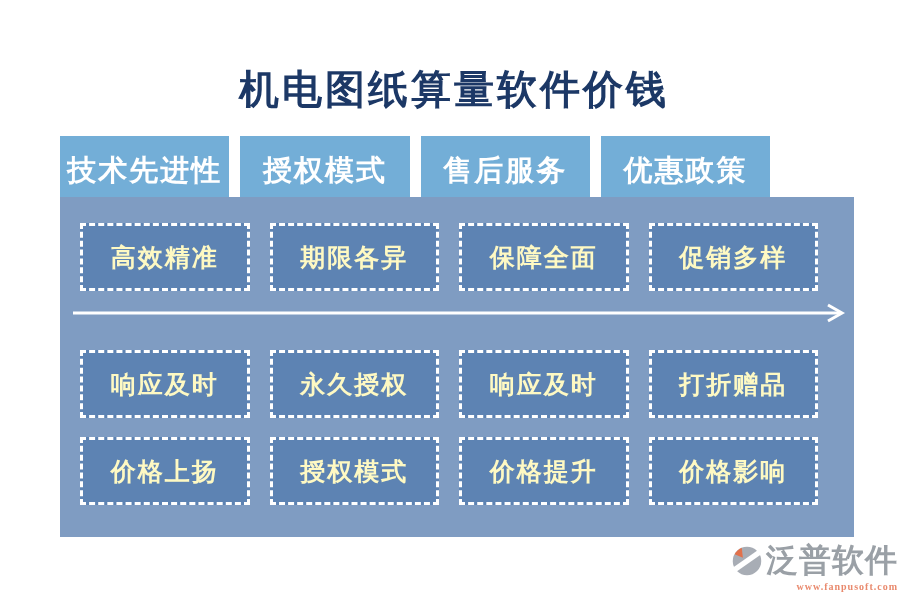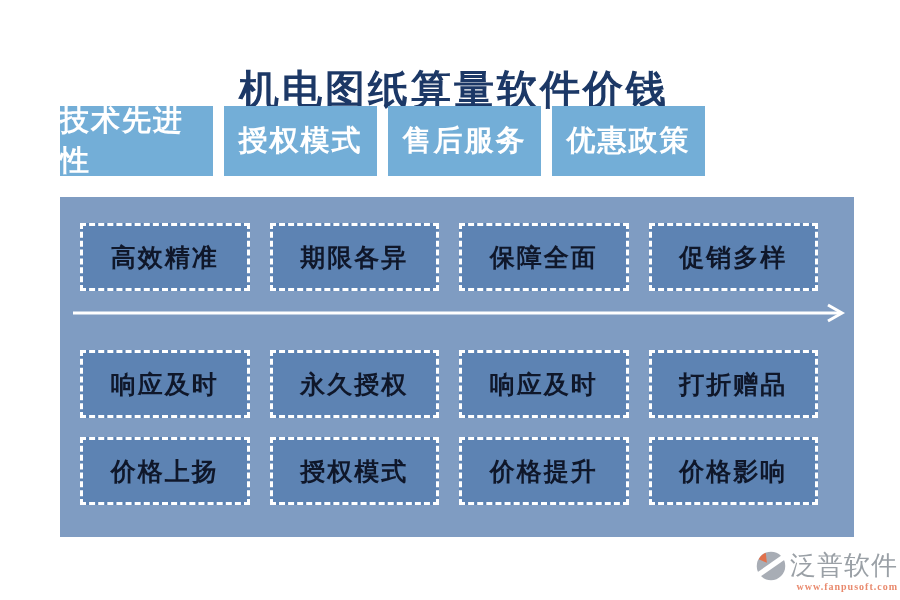--- a/index.html
+++ b/index.html
@@ -20,21 +20,21 @@
     text-align: center;
     font-size: 40px;
     font-weight: bold;
     letter-spacing: 3px;
     color: #1c3866;
   }
 
   
   .tabs {
     position: absolute;
-    top: 106px; left: 60px; width: 645px; height: 70px;
+    top: 136px; left: 60px; width: 710px; height: 70px;
     display: flex;
     gap: 11px;
   }
   .tab {
     flex: 1;
     background: #73aed7;
     color: #ffffff;
     display: flex;
     align-items: center;
     justify-content: center;
@@ -59,21 +59,21 @@
     gap: 20px;
   }
   .row-1 { top: 26px; }
   .row-2 { top: 153px; }
   .row-3 { top: 240px; }
   .box {
     flex: 1;
     background: #5d83b3;
     border: 3px dashed #ffffff;
     box-sizing: border-box;
-    color: #0f172a;
+    color: #fef9c3;
     display: flex;
     align-items: center;
     justify-content: center;
     font-size: 25px;
     font-weight: bold;
     letter-spacing: 2px;
   }
 
   .arrow-wrap {
     position: absolute;
@@ -98,22 +98,22 @@
     align-items: flex-end;
   }
   .footer-top {
     display: flex;
     align-items: center;
     gap: 4px;
   }
   .brand-icon { width: 30px; height: 30px; }
   .brand-name {
     color: #9aa0a6;
-    font-size: 26px;
-    font-weight: normal;
+    font-size: 32px;
+    font-weight: bold;
     letter-spacing: 1px;
   }
   .brand-url {
     color: #e98a6e;
     font-size: 10px;
     font-weight: bold;
     letter-spacing: 1px;
     margin-top: -2px;
   }
 </style>

